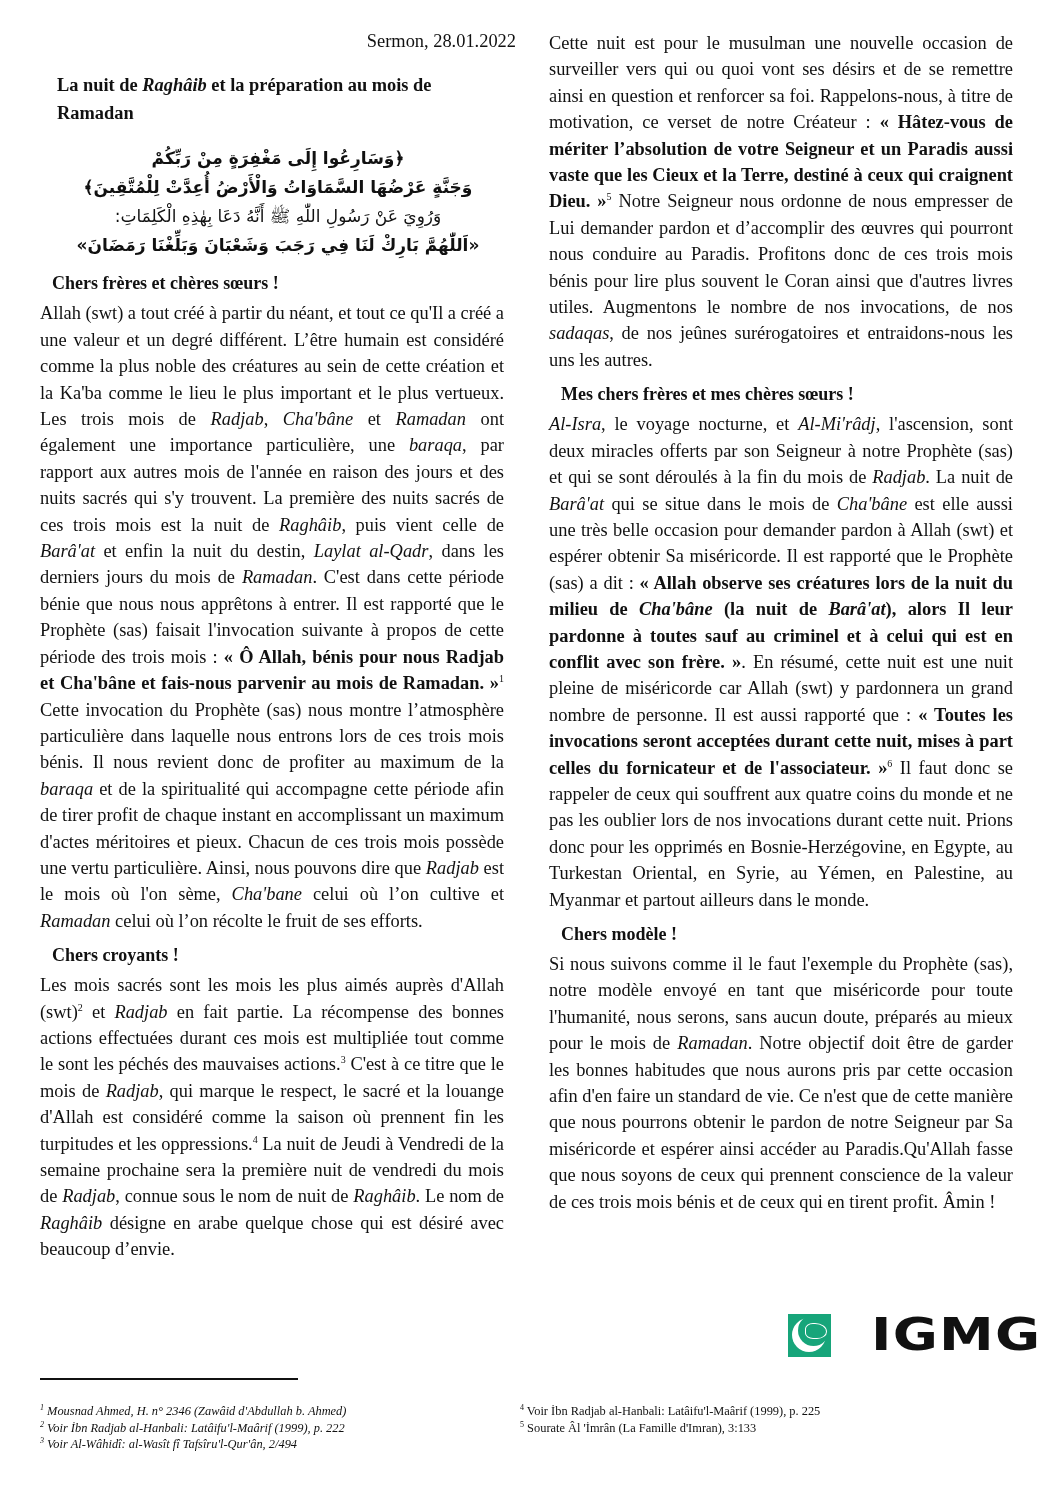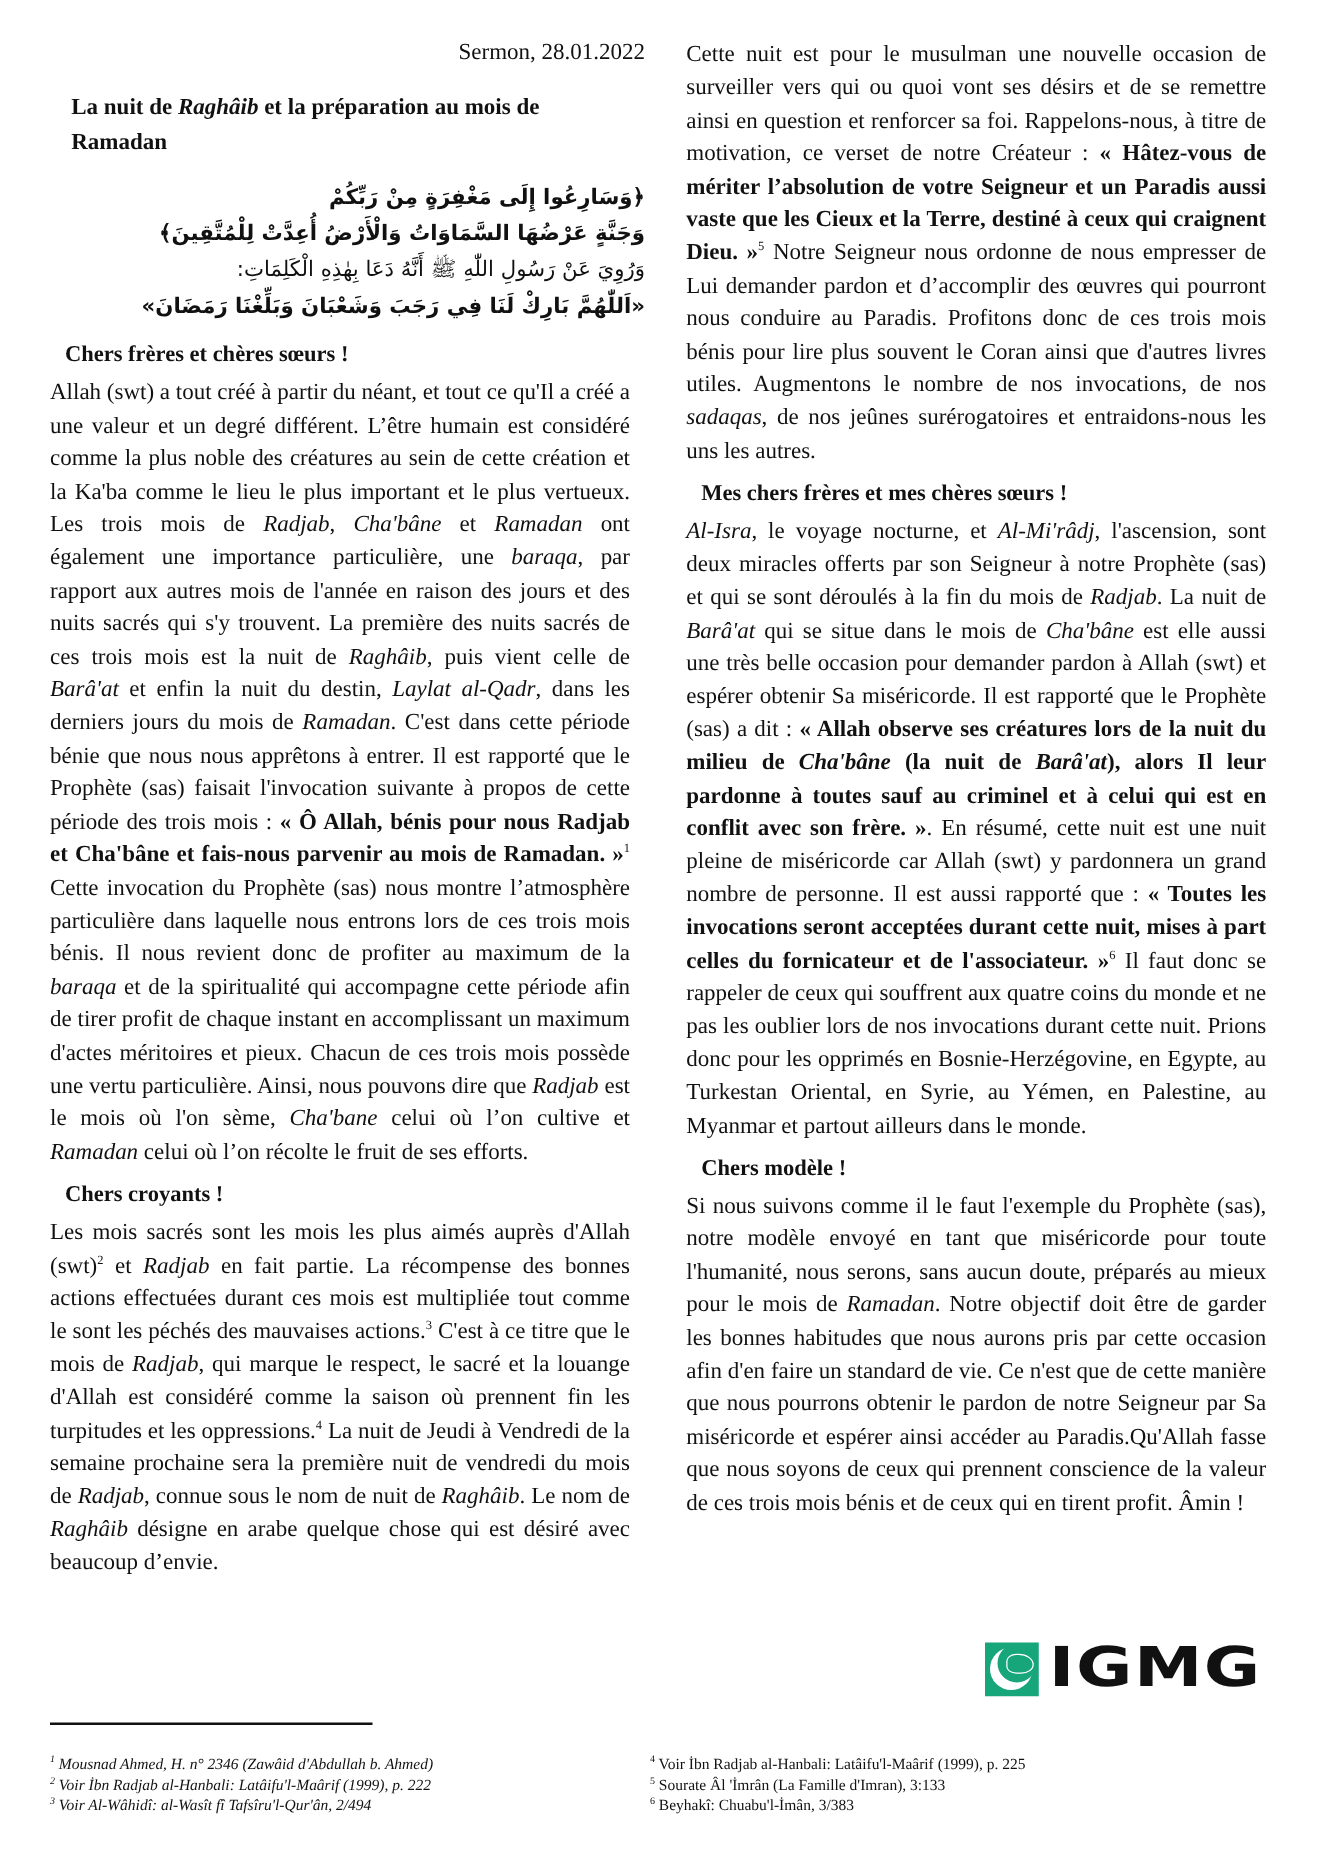--- a/index.html
+++ b/index.html
@@ -10,35 +10,35 @@
     }
     .col {
       position: absolute; top: 28px; width: 476px;
       font-size: 18.4px; line-height: 26.4px;
     }
     .col.left { left: 40px; }
     .col.right { left: 549px; top: 30px; }
     .meta { margin: 0; text-align: right; }
     .title { margin: 17px; font-weight: bold; font-size: 18.4px; line-height: 28px; }
     .arabic {
-      margin: 6px 0 10px 0; direction: rtl;
+      margin: 6px 0 10px 0; text-align: center; direction: rtl;
       font-family: "DejaVu Sans", sans-serif; font-weight: bold;
       font-size: 17px; line-height: 29px;
     }
     h3 { margin: 8px 0 4px 12px; font-size: 18px; line-height: 26px; font-weight: bold; }
     p.body { margin: 0 12px 6px 0; text-align: justify; }
     .it { font-style: italic; }
     .b { font-weight: bold; }
     sup { font-size: 10px; line-height: 0; }
     .fn-rule { position: absolute; left: 40px; top: 1378px; width: 258px; height: 1.5px; background: #111; }
     .footnotes { position: absolute; top: 1403px; font-size: 12.4px; line-height: 16.5px; font-family: "Liberation Serif", serif; }
     .footnotes.left { left: 40px; width: 470px; font-style: italic; }
     .footnotes.right { left: 520px; width: 470px; }
     .footnotes div sup { font-size: 8px; }
-    .logo { position: absolute; left: 788px; top: 1312px; height: 46px; display: flex; align-items: center; }
+    .logo { position: absolute; left: 788px; top: 1312px; height: 46px; display: flex; align-items: center; gap: 32px; }
     .logo-mark {
       width: 43px; height: 43px; background: #17a57a; position: relative; overflow: hidden;
     }
     .logo-mark .crescent {
       position: absolute; left: 4px; top: 4px; width: 34px; height: 34px; border-radius: 50%;
       background: #ffffff;
     }
     .logo-mark .crescent-cut {
       position: absolute; left: 10px; top: 1px; width: 31px; height: 31px; border-radius: 50%;
       background: #17a57a;
@@ -94,14 +94,13 @@
 
 <div class="fn-rule"></div>
 <div class="footnotes left">
   <div><sup>1</sup><span> Mousnad Ahmed, H. n° 2346 (Zawâid d'Abdullah b. Ahmed)</span></div>
   <div><sup>2</sup><span> Voir İbn Radjab al-Hanbali: Latâifu'l-Maârif (1999), p. 222</span></div>
   <div><sup>3</sup><span> Voir Al-Wâhidî: al-Wasît fî Tafsîru'l-Qur'ân, 2/494</span></div>
 </div>
 <div class="footnotes right">
   <div><sup>4</sup><span> Voir İbn Radjab al-Hanbali: Latâifu'l-Maârif (1999), p. 225</span></div>
   <div><sup>5</sup><span> Sourate Âl 'İmrân (La Famille d'Imran), 3:133</span></div>
-  <div><sup>6</sup><span> Beyhakî: Chuabu'l-İmân, 3/383</span></div>
 </div>
 
 </body></html>

